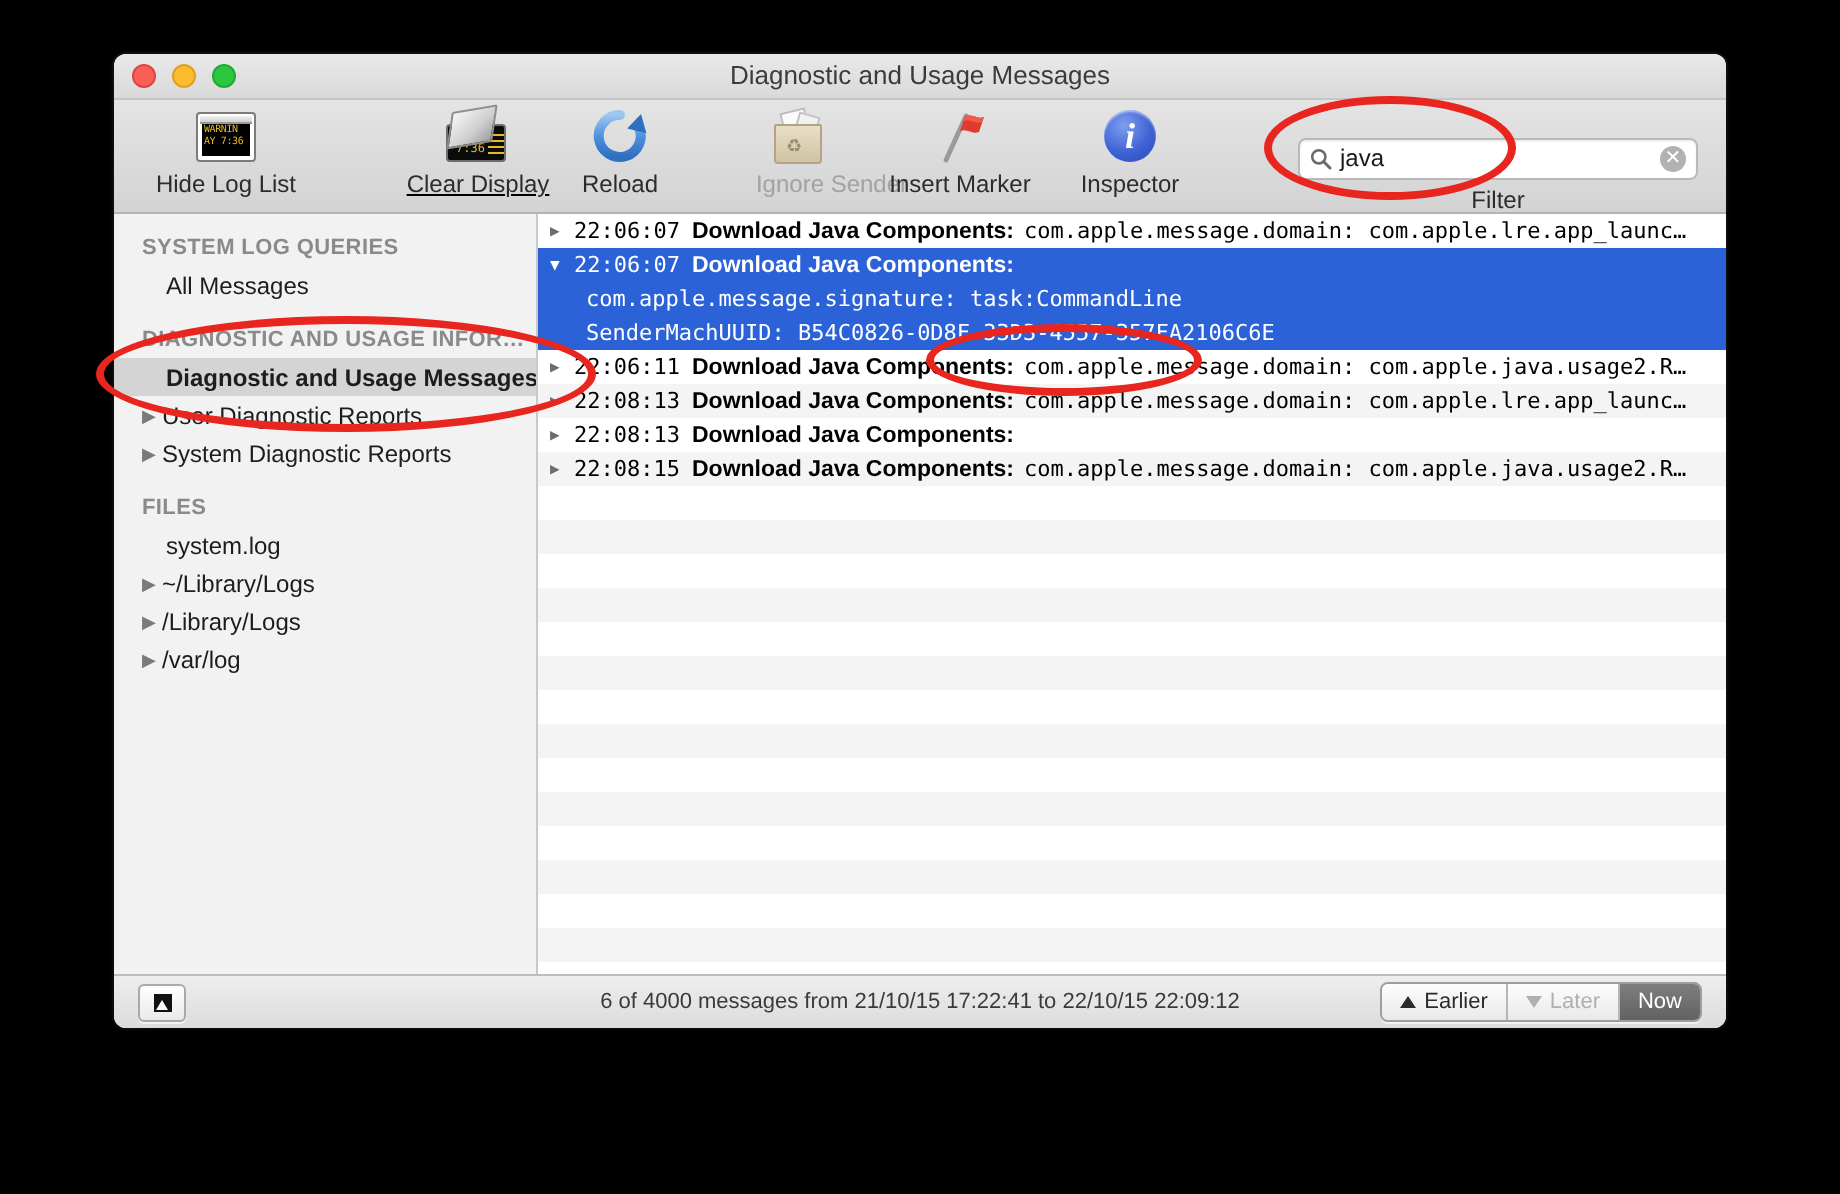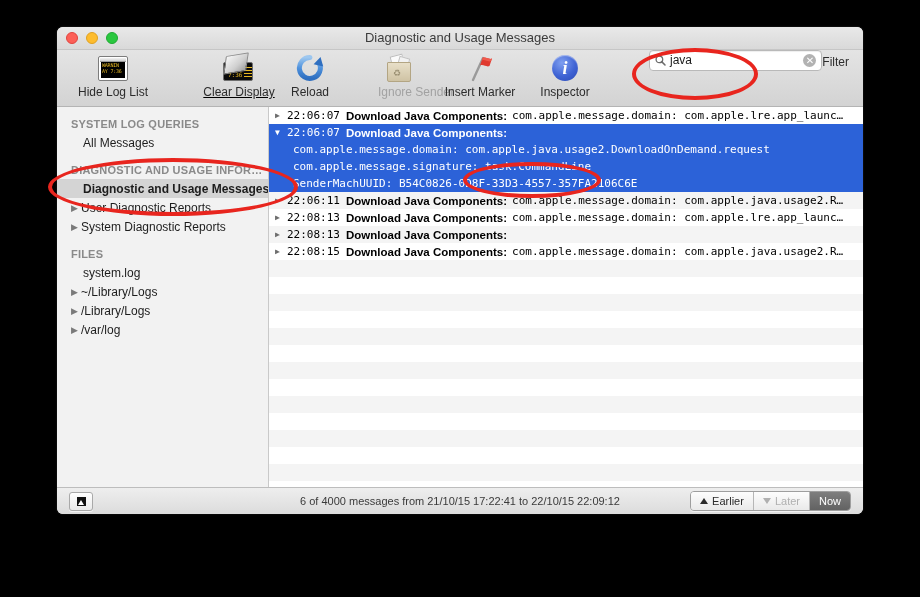--- a/index.html
+++ b/index.html
@@ -192,23 +192,24 @@
     font-size: 18px;
     font-weight: bold;
     display: flex; align-items: center; justify-content: center;
     box-shadow: inset 0 1px 1px rgba(255,255,255,0.5);
   }
 
   
   .search-wrap {
     position: absolute;
     right: 14px;
-    top: 0;
+    top: 19px;
     width: 200px;
     display: flex;
+    flex-direction: column;
     align-items: center;
   }
   .search-field {
     width: 200px;
     height: 21px;
     background: #ffffff;
     border: 1px solid #b9b9b9;
     border-radius: 4px;
     box-sizing: border-box;
     display: flex;
@@ -620,21 +621,20 @@
             <span class="sender">Download Java Components:</span>
             <span class="msg">com.apple.message.domain: com.apple.lre.app_launc…</span>
           </div>
 
           <div class="sel-block">
             <div class="sel-row">
               <span class="disc">▼</span>
               <span class="time">22:06:07</span>
               <span class="sender">Download Java Components:</span>
             </div>
-            <div class="sel-row sel-detail">com.apple.message.domain: com.apple.java.usage2.DownloadOnDemand.request</div>
             <div class="sel-row sel-detail">com.apple.message.signature: task:CommandLine</div>
             <div class="sel-row sel-detail">SenderMachUUID: B54C0826-0D8F-33D3-4557-357FA2106C6E</div>
           </div>
 
           <div class="log-row">
             <span class="disc">▶</span>
             <span class="time">22:06:11</span>
             <span class="sender">Download Java Components:</span>
             <span class="msg">com.apple.message.domain: com.apple.java.usage2.R…</span>
           </div>

